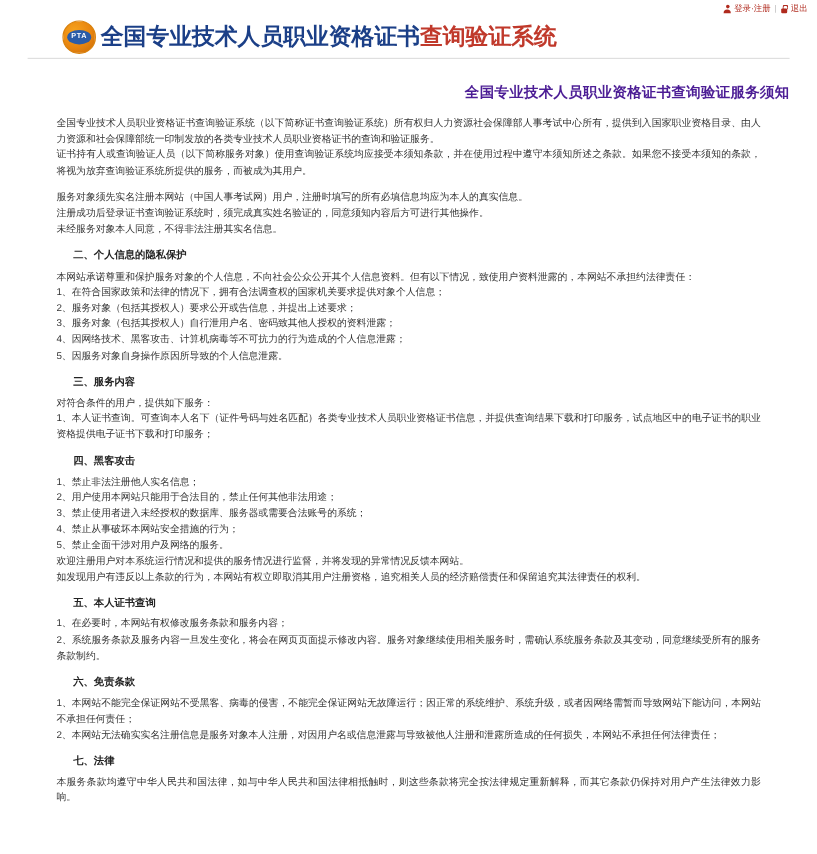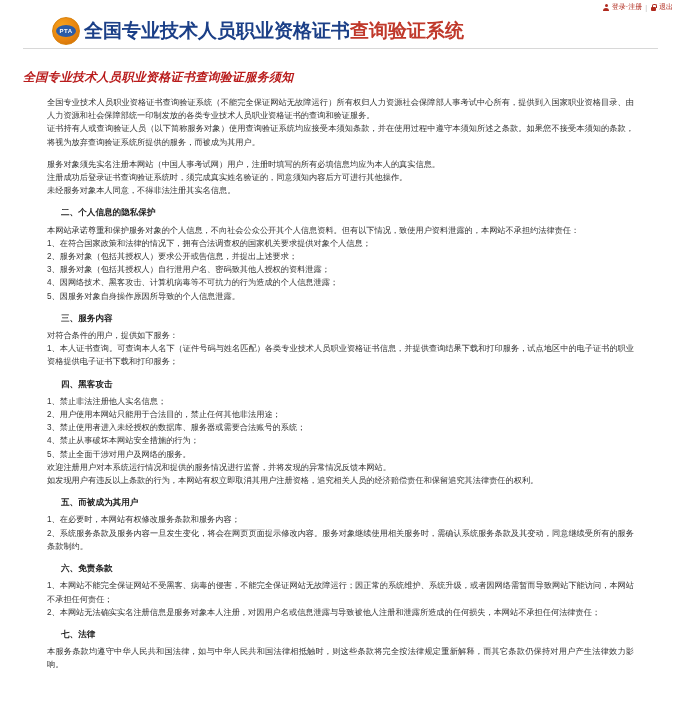--- a/index.html
+++ b/index.html
@@ -123,27 +123,26 @@
   
   .content {
     margin: 0 auto;
     width: 635px;
     background: #ffffff;
     border-top: 1px solid #d8d8d8;
     padding: 12px 0 0 0;
     box-sizing: border-box;
   }
   .doc-title {
-    text-align: left;
+    text-align: right;
     font-size: 12px;
     font-weight: bold;
-    color: #b91c1c;
+    color: #4c1d95;
     padding: 8px 0 10px 0;
     letter-spacing: 0.3px;
-    font-style: italic;
   }
   .doc-body {
     padding: 0 24px 0 24px;
     color: #333;
     font-size: 8.2px;
     line-height: 13.2px;
   }
   .doc-body p {
     margin: 0 0 0 0;
     text-align: justify;
@@ -186,21 +185,21 @@
     </div>
   </div>
 
   <div class="content">
 
     <div class="doc-title">全国专业技术人员职业资格证书查询验证服务须知</div>
 
     <div class="doc-body">
 
       <div class="para-block">
-        <p class="indent2">全国专业技术人员职业资格证书查询验证系统（不能完全保证网站无故障运行）所有权归人力资源社会保障部人事考试中心所有，提供到入国家职业资格目录、由人力资源和社会保障部统一印制发放的各类专业技术人员职业资格证书的查询和验证服务。</p>
+        <p class="indent2">全国专业技术人员职业资格证书查询验证系统（以下简称证书查询验证系统）所有权归人力资源社会保障部人事考试中心所有，提供到入国家职业资格目录、由人力资源和社会保障部统一印制发放的各类专业技术人员职业资格证书的查询和验证服务。</p>
         <p class="indent2">证书持有人或查询验证人员（以下简称服务对象）使用查询验证系统均应接受本须知条款，并在使用过程中遵守本须知所述之条款。如果您不接受本须知的条款，将视为放弃查询验证系统所提供的服务，而被成为其用户。</p>
       </div>
 
       <div>
         <p class="line">服务对象须先实名注册本网站（中国人事考试网）用户，注册时填写的所有必填信息均应为本人的真实信息。</p>
         <p class="line">注册成功后登录证书查询验证系统时，须完成真实姓名验证的，同意须知内容后方可进行其他操作。</p>
         <p class="line">未经服务对象本人同意，不得非法注册其实名信息。</p>
       </div>
 
       <div>
@@ -224,21 +223,21 @@
         <p class="line">1、禁止非法注册他人实名信息；</p>
         <p class="line">2、用户使用本网站只能用于合法目的，禁止任何其他非法用途；</p>
         <p class="line">3、禁止使用者进入未经授权的数据库、服务器或需要合法账号的系统；</p>
         <p class="line">4、禁止从事破坏本网站安全措施的行为；</p>
         <p class="line">5、禁止全面干涉对用户及网络的服务。</p>
         <p class="line">欢迎注册用户对本系统运行情况和提供的服务情况进行监督，并将发现的异常情况反馈本网站。</p>
         <p class="line">如发现用户有违反以上条款的行为，本网站有权立即取消其用户注册资格，追究相关人员的经济赔偿责任和保留追究其法律责任的权利。</p>
       </div>
 
       <div>
-        <div class="sec-head">五、而被成为其用户</div>
+        <div class="sec-head">五、本人证书查询</div>
         <p class="line">1、在必要时，本网站有权修改服务条款和服务内容；</p>
         <p class="line">2、系统服务条款及服务内容一旦发生变化，将会在网页页面提示修改内容。服务对象继续使用相关服务时，需确认系统服务条款及其变动，同意继续受所有的服务条款制约。</p>
       </div>
 
       <div>
         <div class="sec-head">六、免责条款</div>
         <p class="line">1、本网站不能完全保证网站不受黑客、病毒的侵害，不能完全保证网站无故障运行；因正常的系统维护、系统升级，或者因网络需暂而导致网站下能访问，本网站不承担任何责任；</p>
         <p class="line">2、本网站无法确实实名注册信息是服务对象本人注册，对因用户名或信息泄露与导致被他人注册和泄露所造成的任何损失，本网站不承担任何法律责任；</p>
       </div>
 

